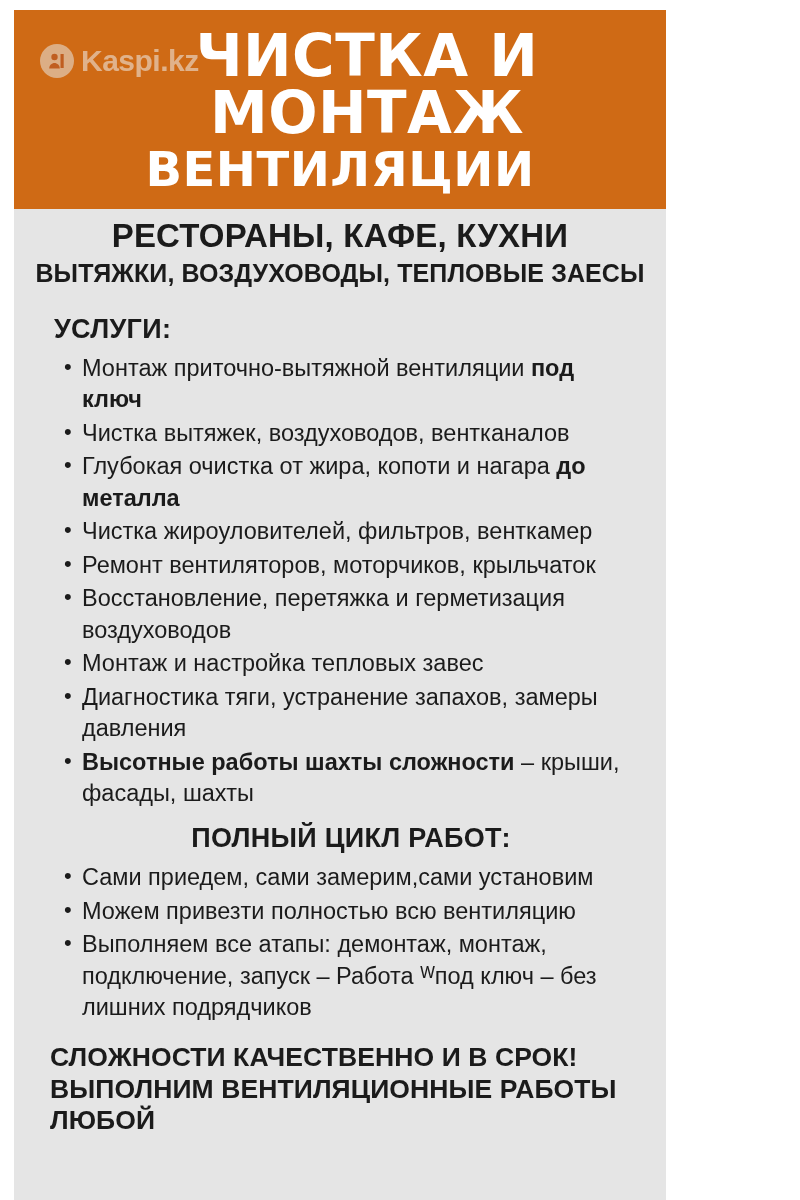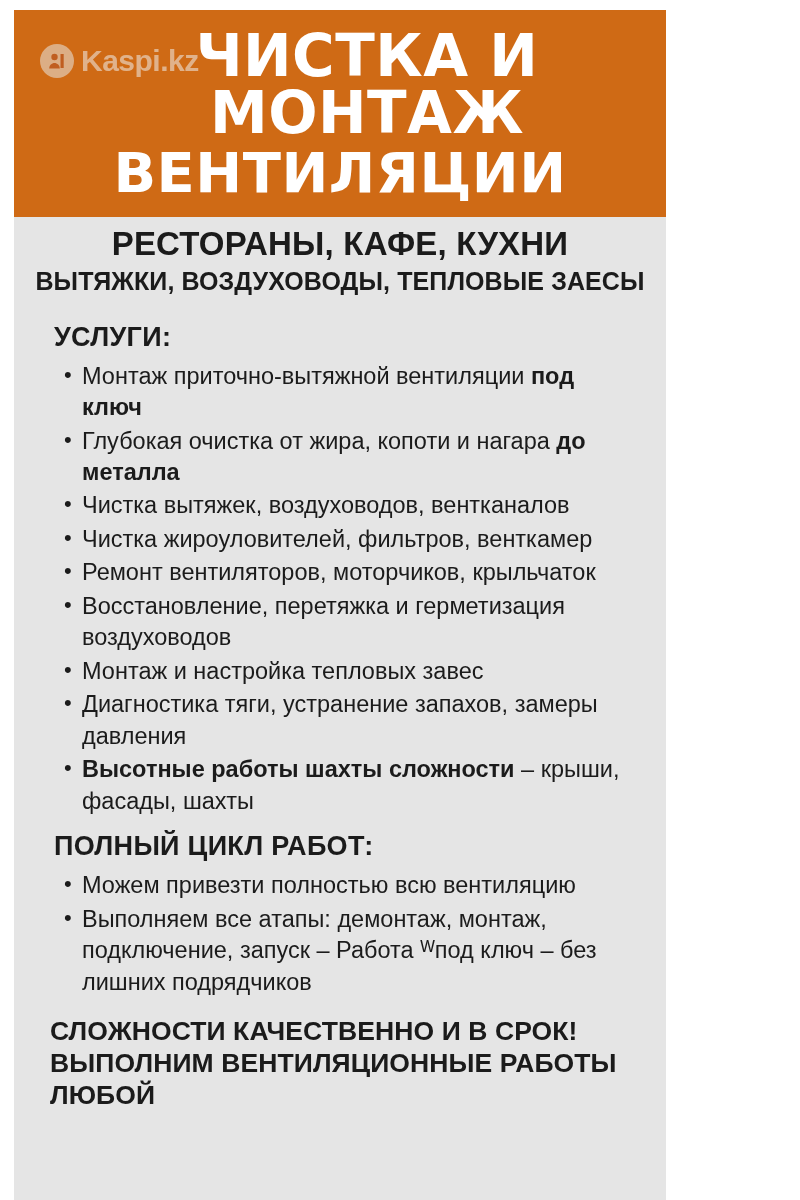--- a/index.html
+++ b/index.html
@@ -40,21 +40,21 @@
     line-height: 0.98;
     text-transform: uppercase;
     font-family: "DejaVu Sans", "Liberation Sans", sans-serif;
   }
   .header-line.l1 {
     font-size: 58px;
     padding-left: 30px;
     margin-left: 24px;
   }
   .header-line.l2 {
-    font-size: 56px;
+    font-size: 48px;
     margin-top: 4px;
   }
 
   
   .watermark {
     position: absolute;
     top: 34px;
     left: 26px;
     display: flex;
     align-items: center;
@@ -100,21 +100,21 @@
     margin: 0 0 26px 0;
     letter-spacing: 0.1px;
   }
   .section-head {
     font-size: 27px;
     font-weight: bold;
     color: #1b1b1b;
     margin: 6px 0 6px 22px;
     letter-spacing: 0.3px;
   }
-  .section-head.tight { margin-top: 14px; }
+  .section-head.tight { margin-top: 14px; text-align: center; }
 
   ul.list {
     list-style: none;
     margin: 8px;
     padding: 0 0 0 22px;
   }
   ul.list li {
     position: relative;
     font-size: 23.5px;
     color: #1b1b1b;
@@ -169,32 +169,33 @@
   </div>
 
   <div class="content">
 
     <div class="subtitle-main">РЕСТОРАНЫ, КАФЕ, КУХНИ</div>
     <div class="subtitle-sub">ВЫТЯЖКИ, ВОЗДУХОВОДЫ, ТЕПЛОВЫЕ ЗАЕСЫ</div>
 
     <div class="section-head">УСЛУГИ:</div>
     <ul class="list" id="services-list">
         <li><span>Монтаж приточно-вытяжной вентиляции </span><b>под ключ</b></li>
+        <li><span>Чистка вытяжек, воздуховодов, вентканалов</span></li>
         <li><span>Глубокая очистка от жира, копоти и нагара </span><b>до металла</b></li>
-        <li><span>Чистка вытяжек, воздуховодов, вентканалов</span></li>
         <li><span>Чистка жироуловителей, фильтров, венткамер</span></li>
         <li><span>Ремонт вентиляторов, моторчиков, крыльчаток</span></li>
         <li><span>Восстановление, перетяжка и герметизация воздуховодов</span></li>
         <li><span>Монтаж и настройка тепловых завес</span></li>
         <li><span>Диагностика тяги, устранение запахов, замеры давления</span></li>
         <li><b>Высотные работы шахты сложности</b><span> – крыши, фасады, шахты</span></li>
       </ul>
 
     <div class="section-head tight">ПОЛНЫЙ ЦИКЛ РАБОТ:</div>
     <ul class="list" id="full-cycle-list">
+        <li><span>Сами приедем, сами замерим,сами установим</span></li>
         <li><span>Можем привезти полностью всю вентиляцию</span></li>
         <li><span>Выполняем все атапы: демонтаж, монтаж, подключение, запуск – Работа ᵂпод ключ – без лишних подрядчиков</span></li>
       </ul>
 
     <div class="closing">
       <div>СЛОЖНОСТИ КАЧЕСТВЕННО И В СРОК!</div>
       <div>ВЫПОЛНИМ ВЕНТИЛЯЦИОННЫЕ РАБОТЫ ЛЮБОЙ</div>
     </div>
 
 

